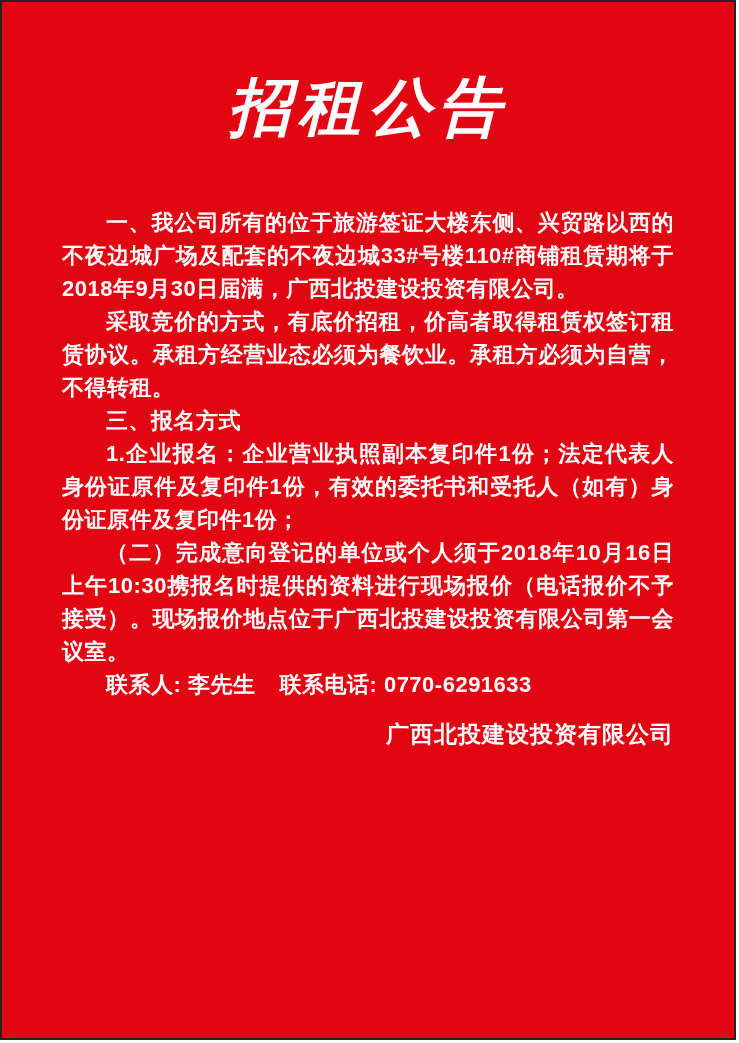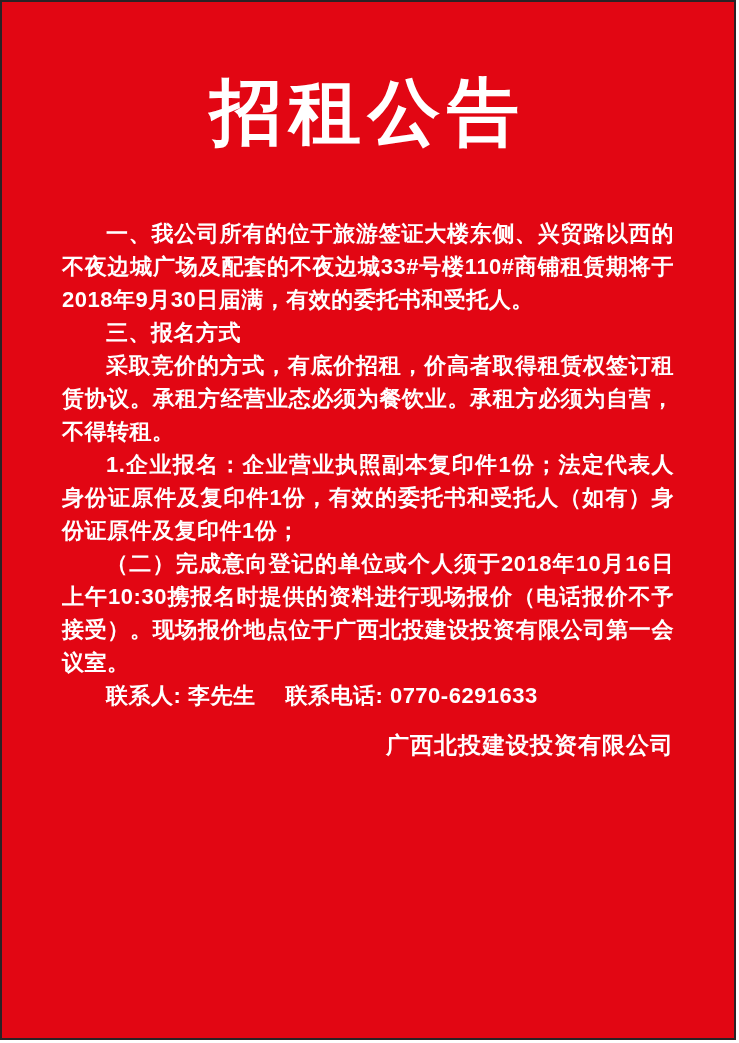--- a/index.html
+++ b/index.html
@@ -22,43 +22,44 @@
     border: 2px solid #2b2225;
     color: #ffffff;
     overflow: hidden;
   }
 
   .title {
     margin-top: 70px;
     text-align: center;
     font-family: "Liberation Serif", "DejaVu Serif", serif;
     font-weight: 900;
-    font-size: 72px;
+    font-size: 63px;
     line-height: 1.15;
     letter-spacing: 7px;
     color: #ffffff;
     white-space: nowrap;
+    font-style: italic;
   }
 
   .body-text {
     margin: 62px 60px 0 60px;
     font-size: 22px;
     line-height: 33px;
     font-weight: bold;
     letter-spacing: 0.5px;
     text-align: justify;
     color: #ffffff;
   }
 
   .body-text p {
     text-indent: 2em;
   }
 
   .contact-line .contact-phone {
-    margin-left: 30px;
+    margin-left: 24px;
   }
 
   .signature {
     margin: 16px 60px 0 0;
     text-align: right;
   }
 
   .signature-inner {
     display: inline-block;
     text-align: center;
@@ -71,23 +72,23 @@
 </style>
 </head>
 <body>
 
 <div class="canvas">
   <div class="poster">
 
     <h1 class="title">招租公告</h1>
 
     <div class="body-text">
-      <p>一、我公司所有的位于旅游签证大楼东侧、兴贸路以西的不夜边城广场及配套的不夜边城33#号楼110#商铺租赁期将于2018年9月30日届满，有效的委托书和受托人。</p>
+      <p>一、我公司所有的位于旅游签证大楼东侧、兴贸路以西的不夜边城广场及配套的不夜边城33#号楼110#商铺租赁期将于2018年9月30日届满，广西北投建设投资有限公司。</p>
+      <p>采取竞价的方式，有底价招租，价高者取得租赁权签订租赁协议。承租方经营业态必须为餐饮业。承租方必须为自营，不得转租。</p>
       <p>三、报名方式</p>
-      <p>采取竞价的方式，有底价招租，价高者取得租赁权签订租赁协议。承租方经营业态必须为餐饮业。承租方必须为自营，不得转租。</p>
       <p>1.企业报名：企业营业执照副本复印件1份；法定代表人身份证原件及复印件1份，有效的委托书和受托人（如有）身份证原件及复印件1份；</p>
       <p>（二）完成意向登记的单位或个人须于2018年10月16日上午10:30携报名时提供的资料进行现场报价（电话报价不予接受）。现场报价地点位于广西北投建设投资有限公司第一会议室。</p>
       <p class="contact-line">
         <span class="contact-person">联系人: 李先生</span><span class="contact-phone">联系电话: 0770-6291633</span>
       </p>
     </div>
 
     <div class="signature">
       <div class="signature-inner">
         <div>广西北投建设投资有限公司</div>

